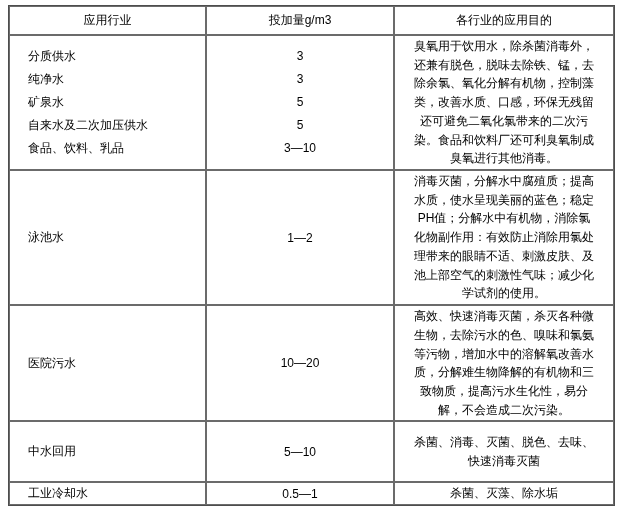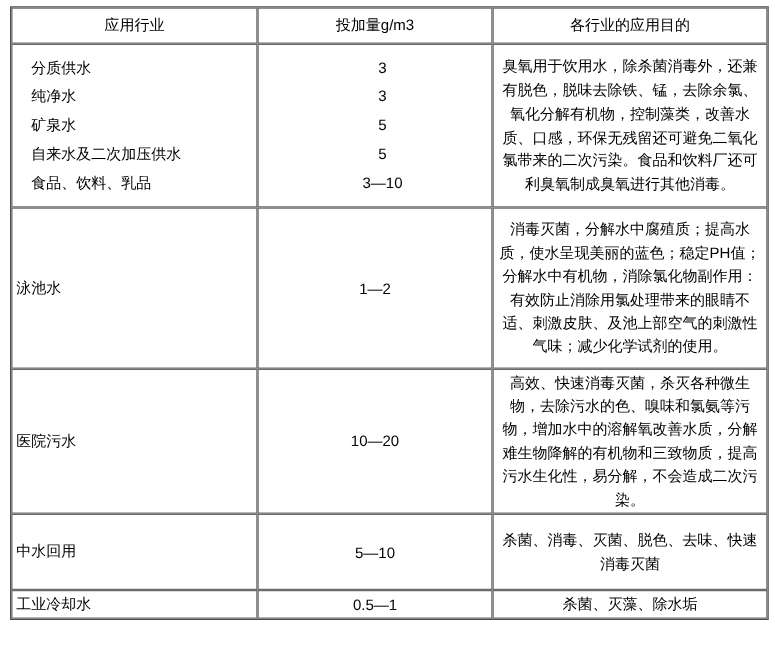--- a/index.html
+++ b/index.html
@@ -20,21 +20,21 @@
     border-collapse: separate;
     border-spacing: 0;
     table-layout: fixed;
     width: 605px;
     border: 1px solid #4d4d4d;
     font-size: 12px;
   }
   table.app-table th,
   table.app-table td {
     border: 1px solid #6b6b6b;
-    padding: 1px 3px;
+    padding: 1px 18px;
     vertical-align: middle;
     overflow: hidden;
     box-sizing: border-box;
     font-weight: normal;
   }
   
   col.c-industry { width: 197px; }
   col.c-dosage   { width: 188px; }
   col.c-purpose  { width: 220px; }
 
@@ -53,21 +53,20 @@
   td.cell-purpose  {
     text-align: center;
     line-height: 1.56;
     padding: 1px 2px;
   }
   td.cell-purpose.centered { text-align: center; }
 
   .stack div {
     line-height: 23px;
     white-space: nowrap;
-    margin-left: 12px;
   }
 </style>
 </head>
 <body>
 
 <div class="page">
   <table class="app-table">
     <colgroup>
       <col class="c-industry">
       <col class="c-dosage">

